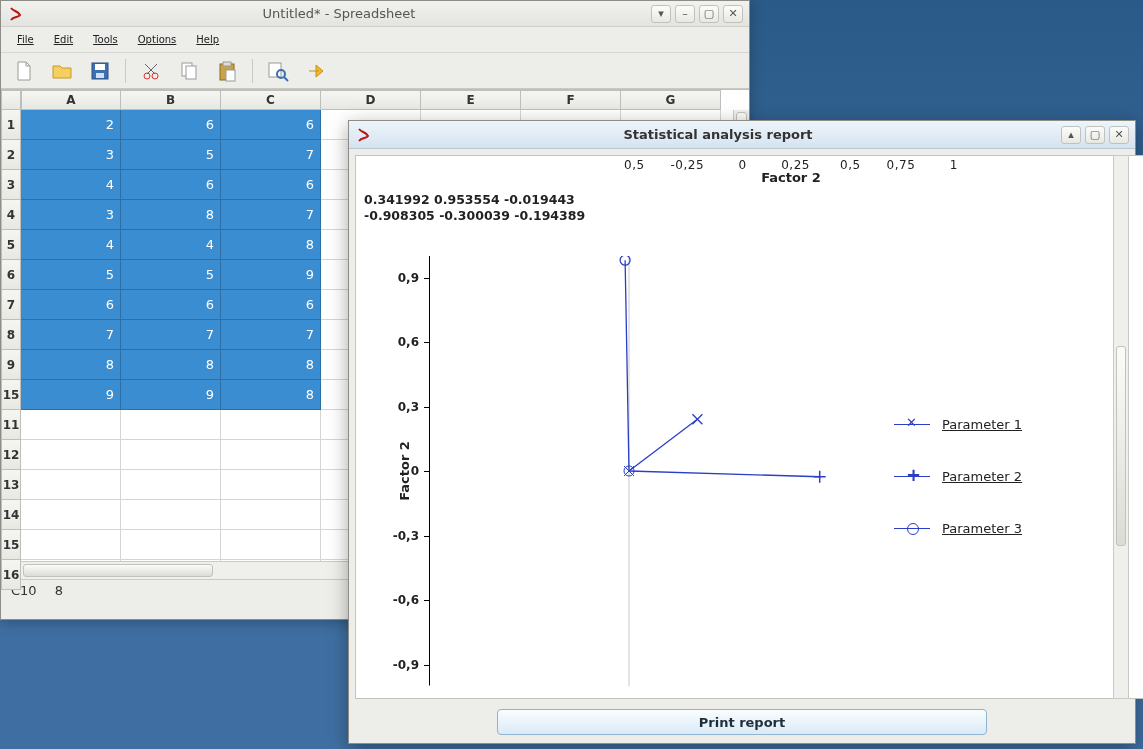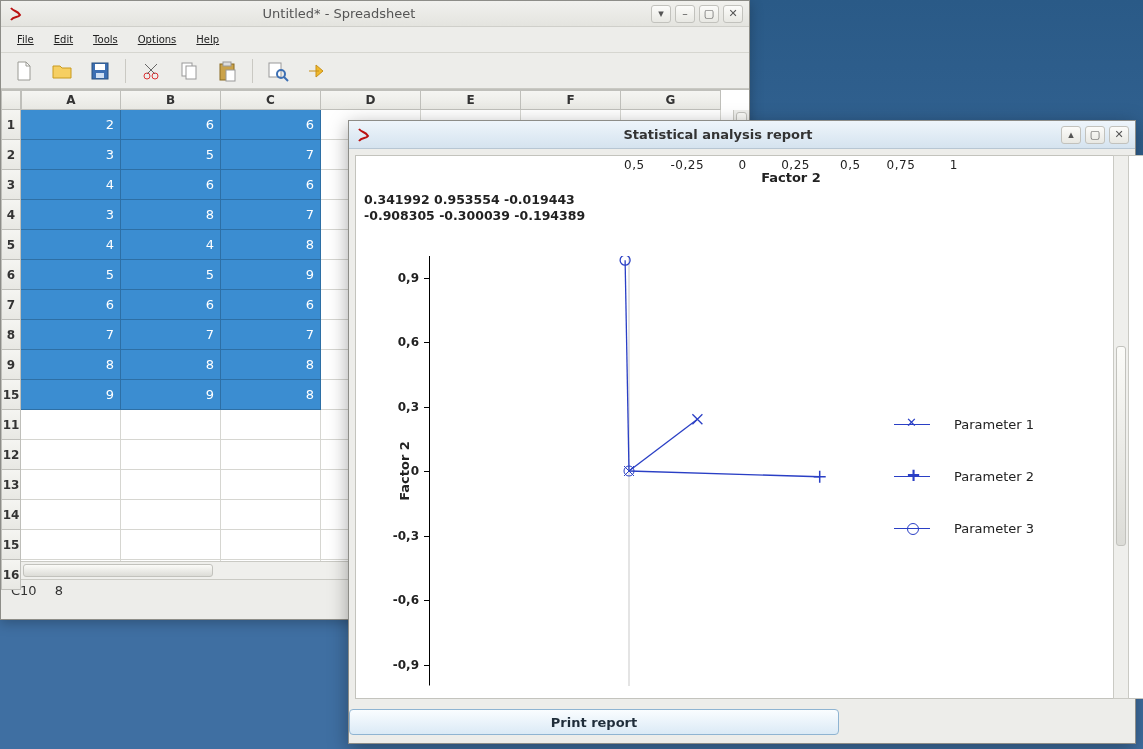--- a/index.html
+++ b/index.html
@@ -76,42 +76,42 @@
     display:flex; align-items:center; padding:0 6px;
   }
   .rp-title-text{ flex:1; text-align:center; font-weight:bold; color:#333; font-size:13px;}
   .rp-body{ position:relative; height:554px; padding:6px 6px 0 6px;}
   .rp-canvas{ position:relative; background:#fff; border:1px solid #c3c3bd;
     width:872px; height:544px; overflow:hidden;}
   .rp-vscroll{ position:absolute; right:6px; top:6px; width:16px; height:544px;
     background:#efefec; border:1px solid #cacac4;}
   .rp-vthumb{position:absolute;left:2px;right:2px;top:190px;height:200px;
     background:linear-gradient(#fbfbf8,#dcdcd7);border:1px solid #c2c2bd;border-radius:3px;}
-  .rp-footer{ height:38px; display:flex; align-items:center; }
+  .rp-footer{ height:38px; display:flex; align-items:center; justify-content:center;}
   .print-btn{ width:490px; height:26px;
     background:linear-gradient(#fafdff,#dbeaf6);
     border:1px solid #8fb4d2; border-radius:4px;
     font-size:13px; font-weight:bold; color:#1f2d3a; cursor:pointer;}
   
   .rp-top-axis{ position:absolute; left:0; top:0; width:100%; text-align:center;
     font-size:12px; color:#222; padding-top:2px;}
   .rp-toplabel{ position:absolute; left:0; top:14px; width:100%; text-align:center;
     font-weight:bold; font-size:13px;}
   .matrix-block{ position:absolute; left:8px; top:36px; font-size:12.5px; line-height:1.25; font-weight:bold; color:#222;}
   .matrix-block .vals{ font-weight:bold;}
   
   .chart{ position:absolute; left:8px; top:100px; width:740px; height:440px;}
   .plot{ position:absolute; left:65px; top:0; width:440px; height:430px;}
   .plot-border{ position:absolute;inset:0;border-left:1px solid #000;border-bottom:1px solid transparent;}
   .ytick-line{position:absolute;left:-5px;width:5px;height:1px;background:#000;}
   .ytick-lbl{position:absolute;right:100%;margin-right:10px;font-size:12px;transform:translateY(-50%);font-weight:bold;}
   .ylabel{position:absolute; left:-54px; top:50%; transform:translateY(-50%) rotate(-90deg);
     transform-origin:center; font-weight:bold; font-size:13px;}
   .legend{position:absolute; left:530px; top:155px; font-size:13px;}
-  .legend-row{display:flex;align-items:center;gap:24px;height:26px;margin-bottom:26px;}
+  .legend-row{display:flex;align-items:center;gap:12px;height:26px;margin-bottom:26px;text-decoration:underline;}
   .legend-line{width:36px;height:1px;background:#2a3fc5;position:relative;}
   .lg-x::after{content:"✕";position:absolute;left:12px;top:-9px;color:#2a3fc5;font-size:13px;}
   .lg-plus::after{content:"+";position:absolute;left:12px;top:-12px;color:#2a3fc5;font-size:18px;font-weight:bold;}
   .lg-o::after{content:"";position:absolute;left:13px;top:-5px;width:10px;height:10px;border:1px solid #2a3fc5;border-radius:50%;}
   svg.vects{position:absolute;inset:0;}
 </style>
 </head>
 <body>
 
 <div class="ss-window">

